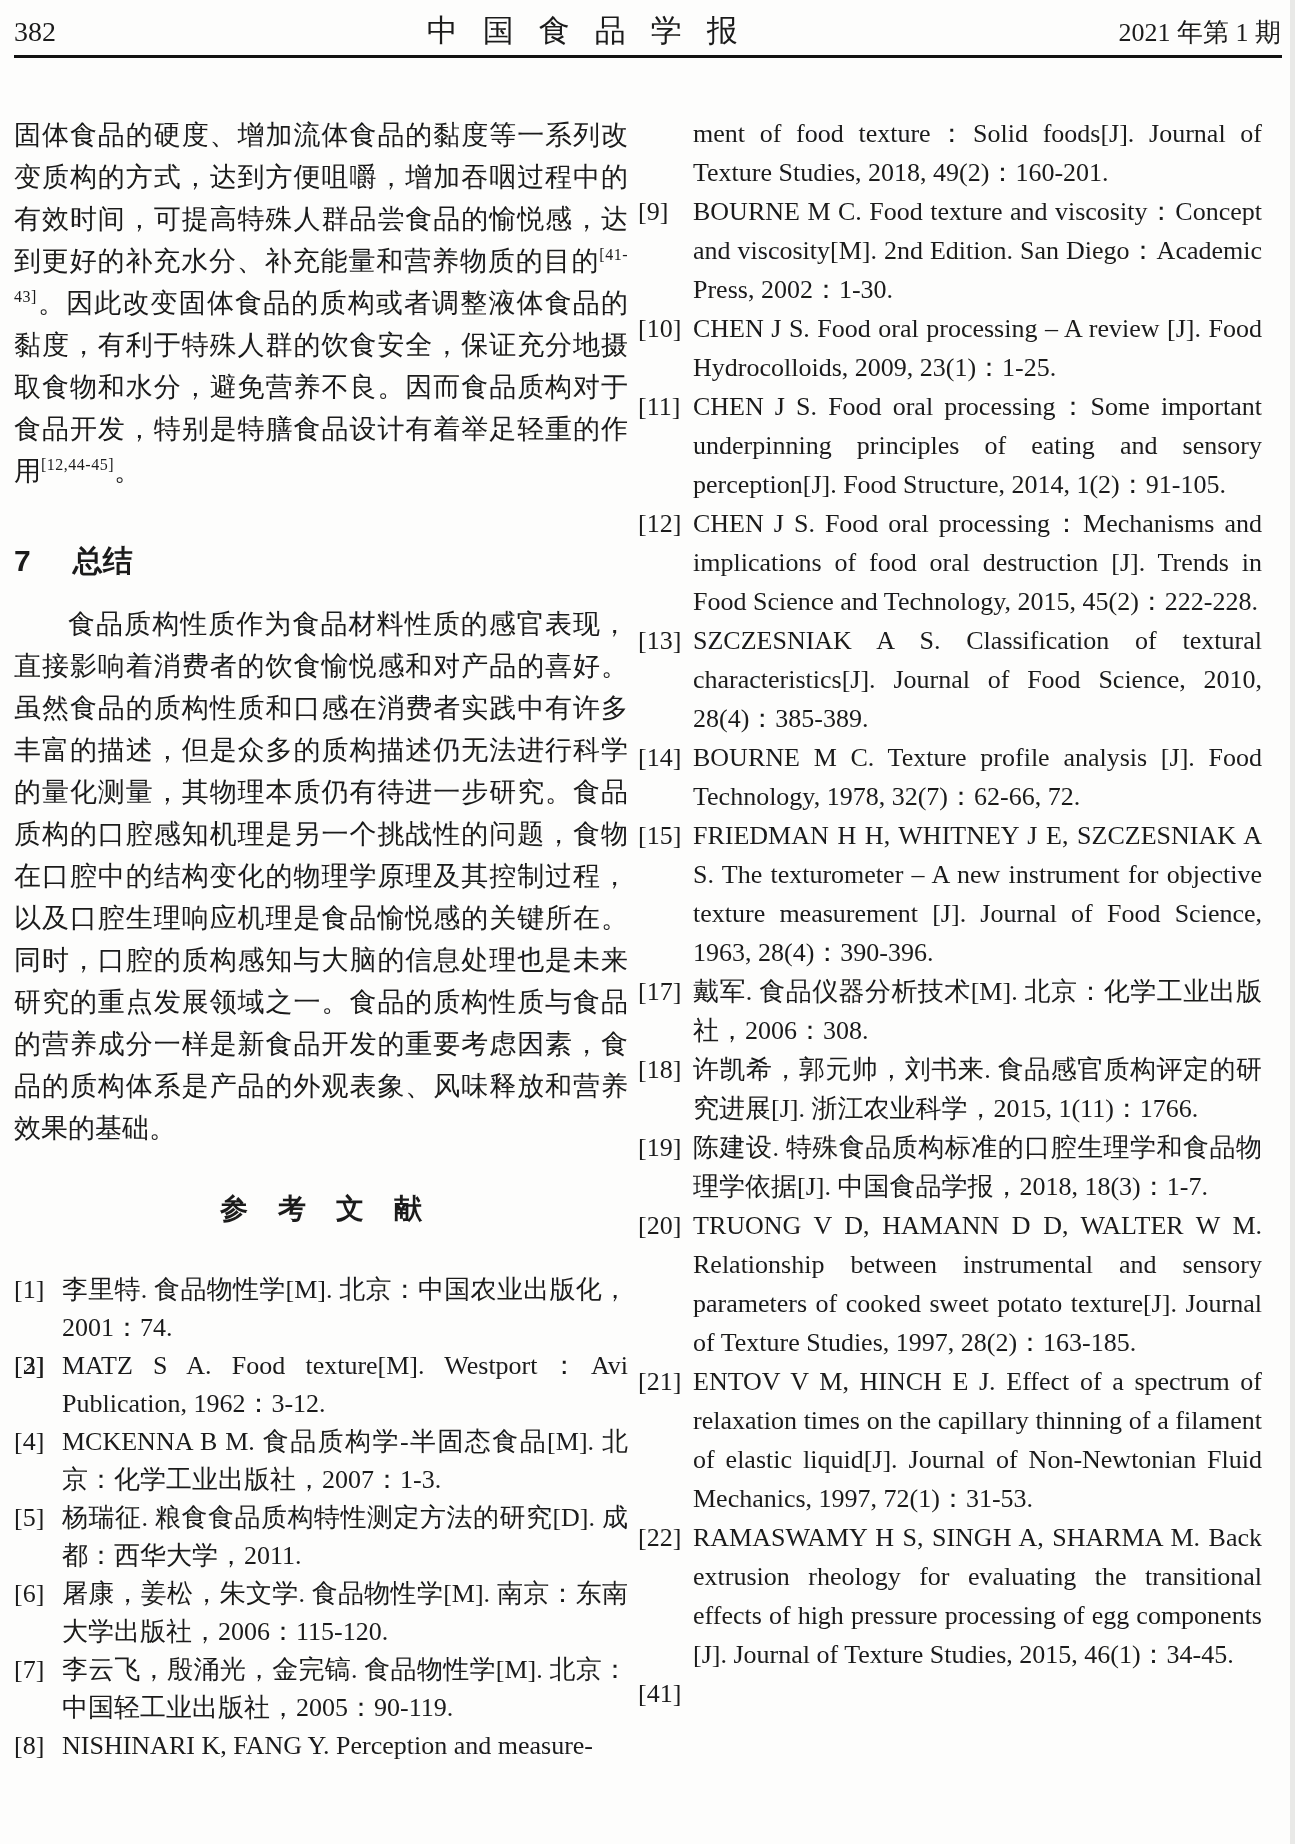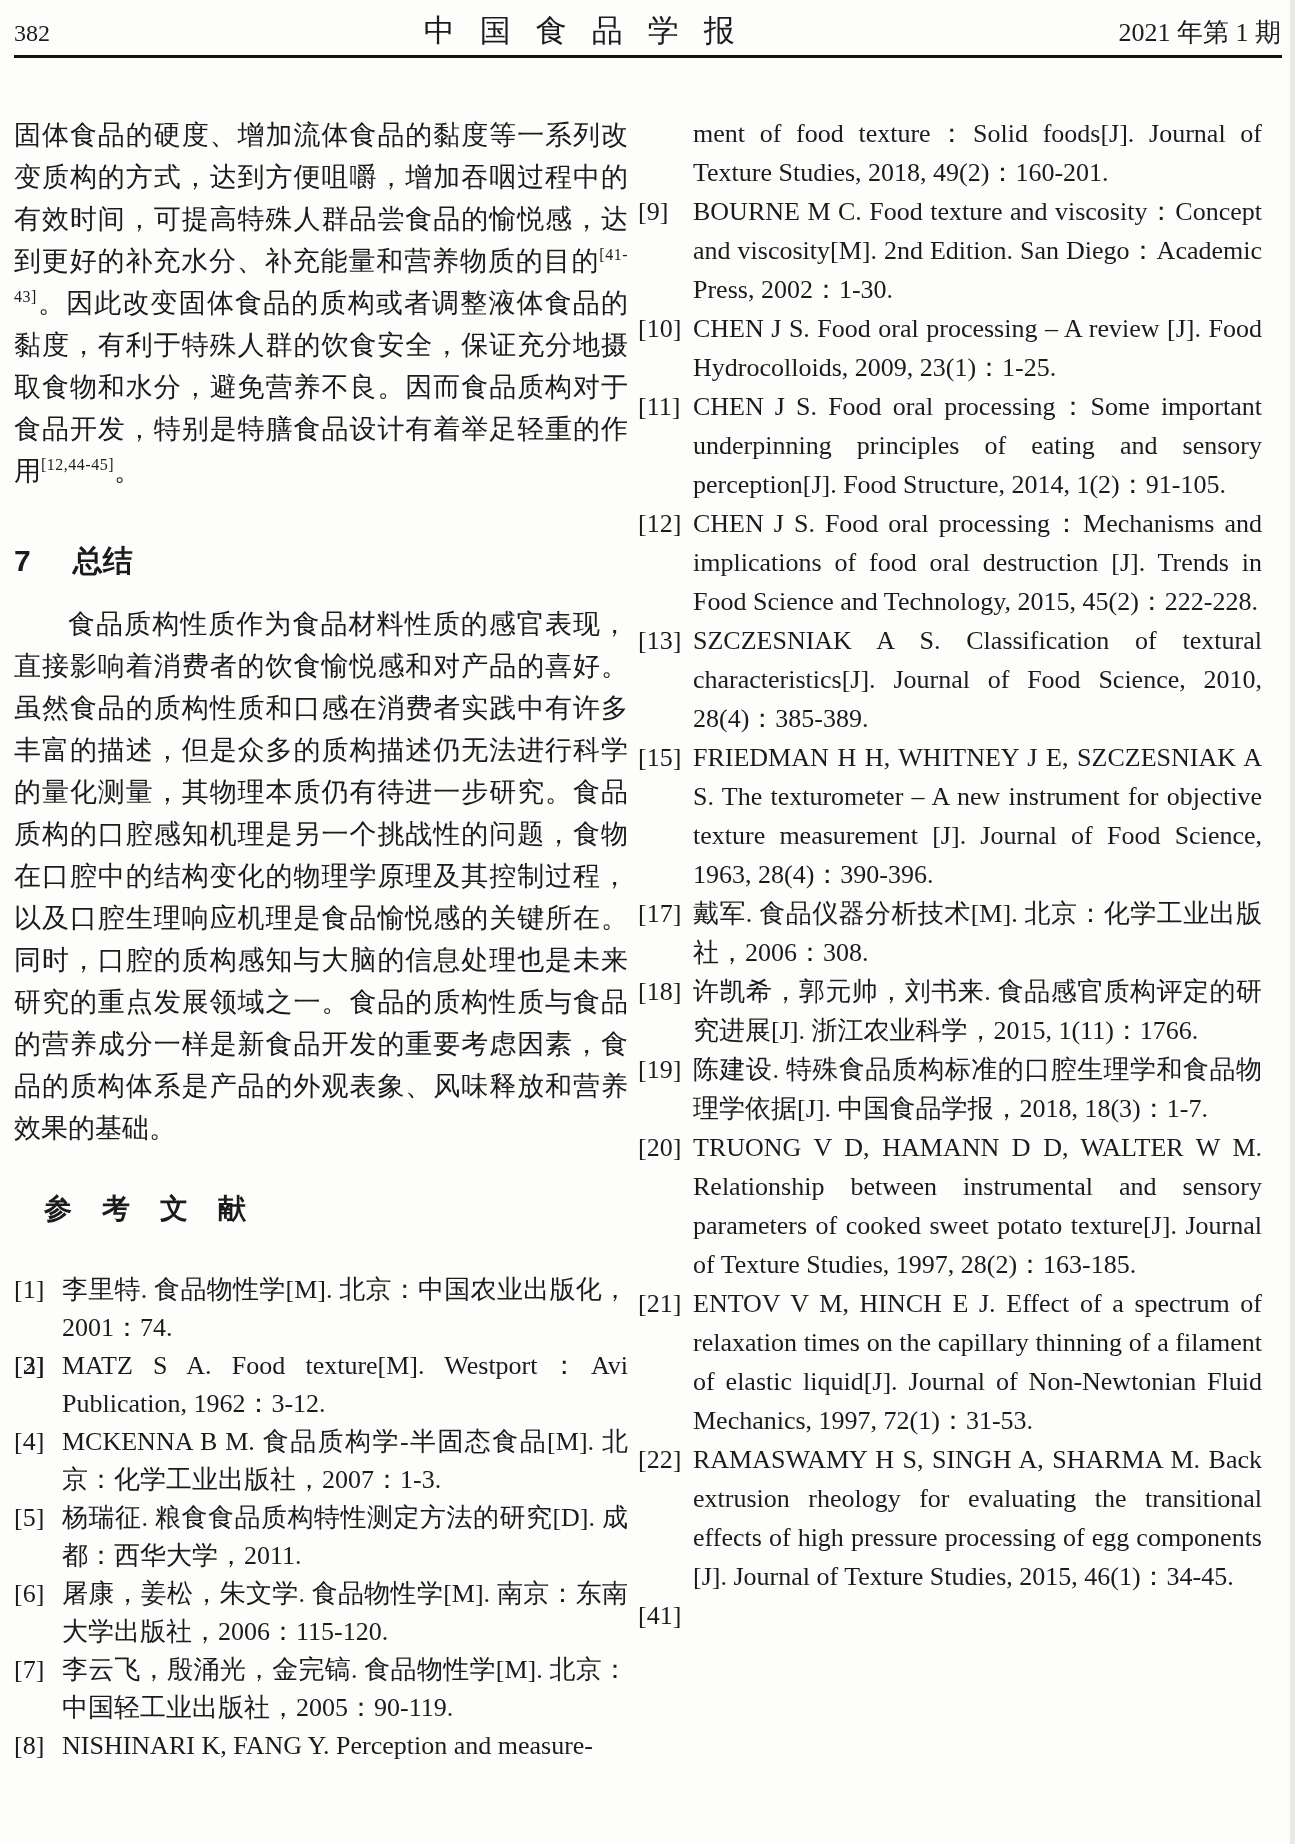--- a/index.html
+++ b/index.html
@@ -15,21 +15,21 @@
   .page-edge {
     position:absolute; right:0; top:0; bottom:0; width:5px;
     background:#e9e9e7;
   }
   
   .running-head {
     display:flex; justify-content:space-between; align-items:baseline;
     padding:14px 14px 0 14px;
     line-height:34px;
   }
-  .page-number { font-size:24px; }
+  .page-number { font-size:28px; }
   .journal-title {
     font-size:31px; letter-spacing:25px; text-indent:25px;
     white-space:nowrap; transform:translateX(-5px);
   }
   .issue-label { font-size:26px; white-space:nowrap; }
   .head-rule { margin:5px 13px 0 14px; height:3px; background:#121212; }
 
   
   .columns {
     display:flex; gap:10px;
@@ -53,21 +53,21 @@
 
   .section-heading {
     margin-top:52px;
     display:flex; gap:42px; align-items:baseline;
     font-family:"Liberation Sans","DejaVu Sans",sans-serif;
     font-weight:bold; font-size:30px; line-height:34px;
   }
 
   .references-heading {
     margin-top:44px;
-    text-align:left;
+    text-align:center;
     font-family:"Liberation Sans","DejaVu Sans",sans-serif;
     font-weight:bold; font-size:28px; line-height:32px;
     letter-spacing:30px; text-indent:30px;
     white-space:nowrap;
   }
 
   .ref-list {
     list-style:none; margin:0; padding:0;
     font-size:26px;
     text-align:justify;
@@ -175,20 +175,24 @@
           <li>
             <span class="ref-id">[12]</span>
             <span>CHEN J S. Food oral processing：Mechanisms and implications of food oral destruction [J]. Trends in Food Science and Technology, 2015, 45(2)：222-228.</span>
           </li>
 
           <li>
             <span class="ref-id">[13]</span>
             <span>SZCZESNIAK A S. Classification of textural characteristics[J]. Journal of Food Science, 2010, 28(4)：385-389.</span>
           </li>
 
+          <li>
+            <span class="ref-id">[14]</span>
+            <span>BOURNE M C. Texture profile analysis [J]. Food Technology, 1978, 32(7)：62-66, 72.</span>
+          </li>
 
           <li>
             <span class="ref-id">[15]</span>
             <span>FRIEDMAN H H, WHITNEY J E, SZCZESNIAK A S. The texturometer – A new instrument for objective texture measurement [J]. Journal of Food Science, 1963, 28(4)：390-396.</span>
           </li>
 
 
           <li>
             <span class="ref-id">[17]</span>
             <span>戴军. 食品仪器分析技术[M]. 北京：化学工业出版社，2006：308.</span>

